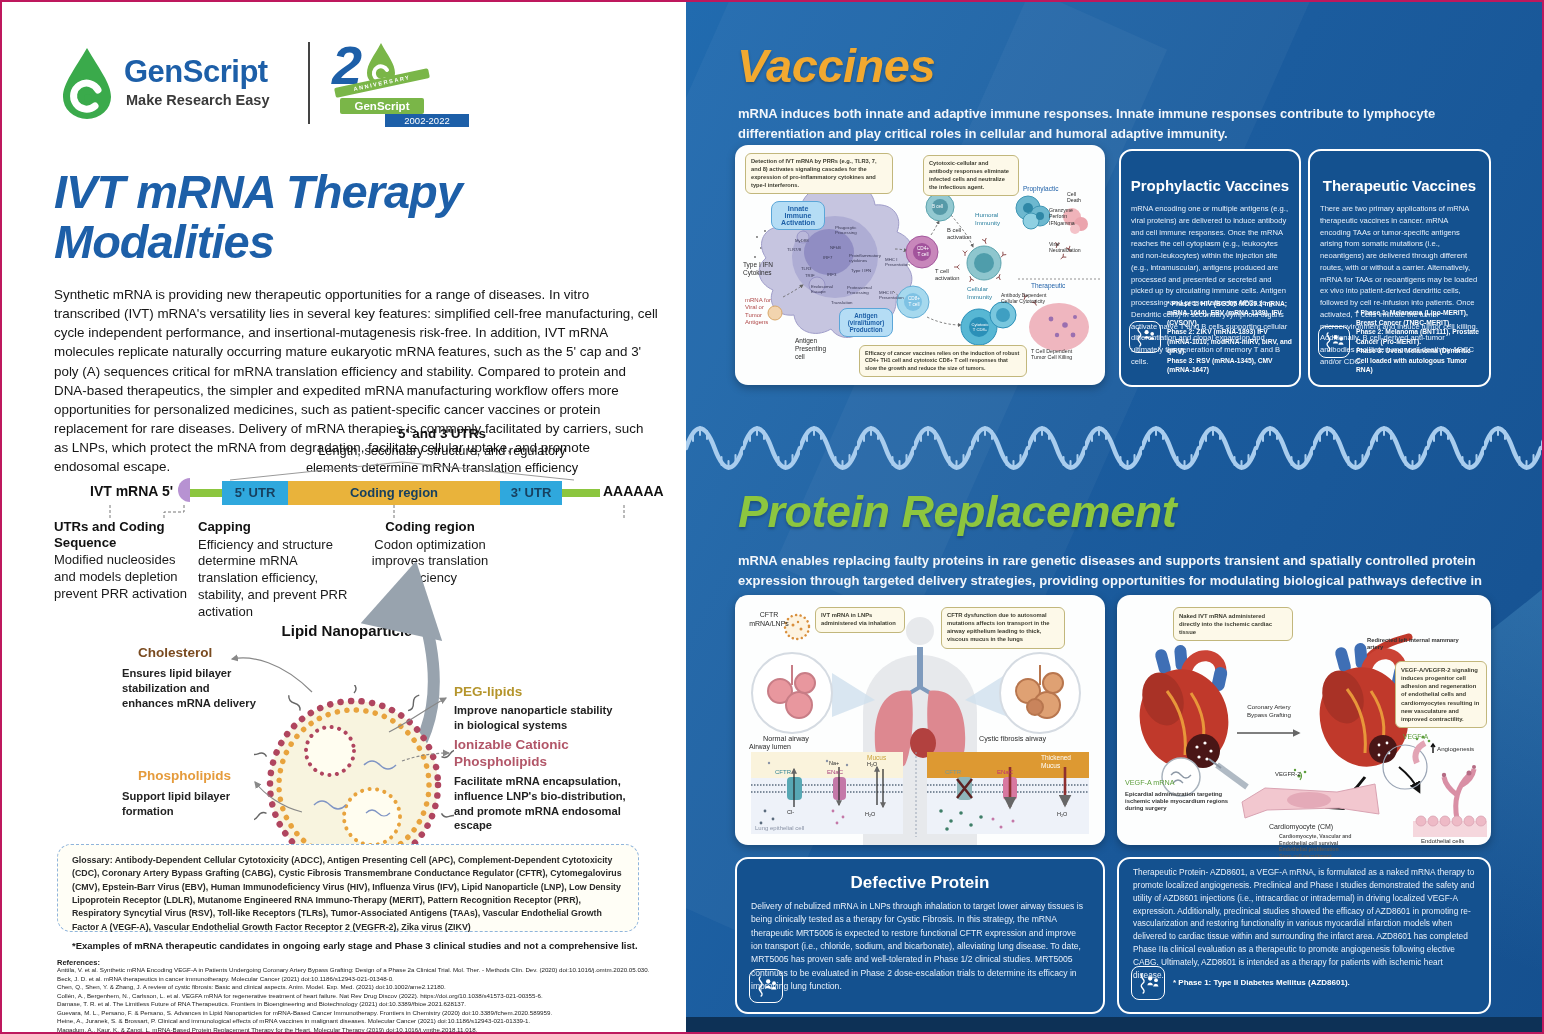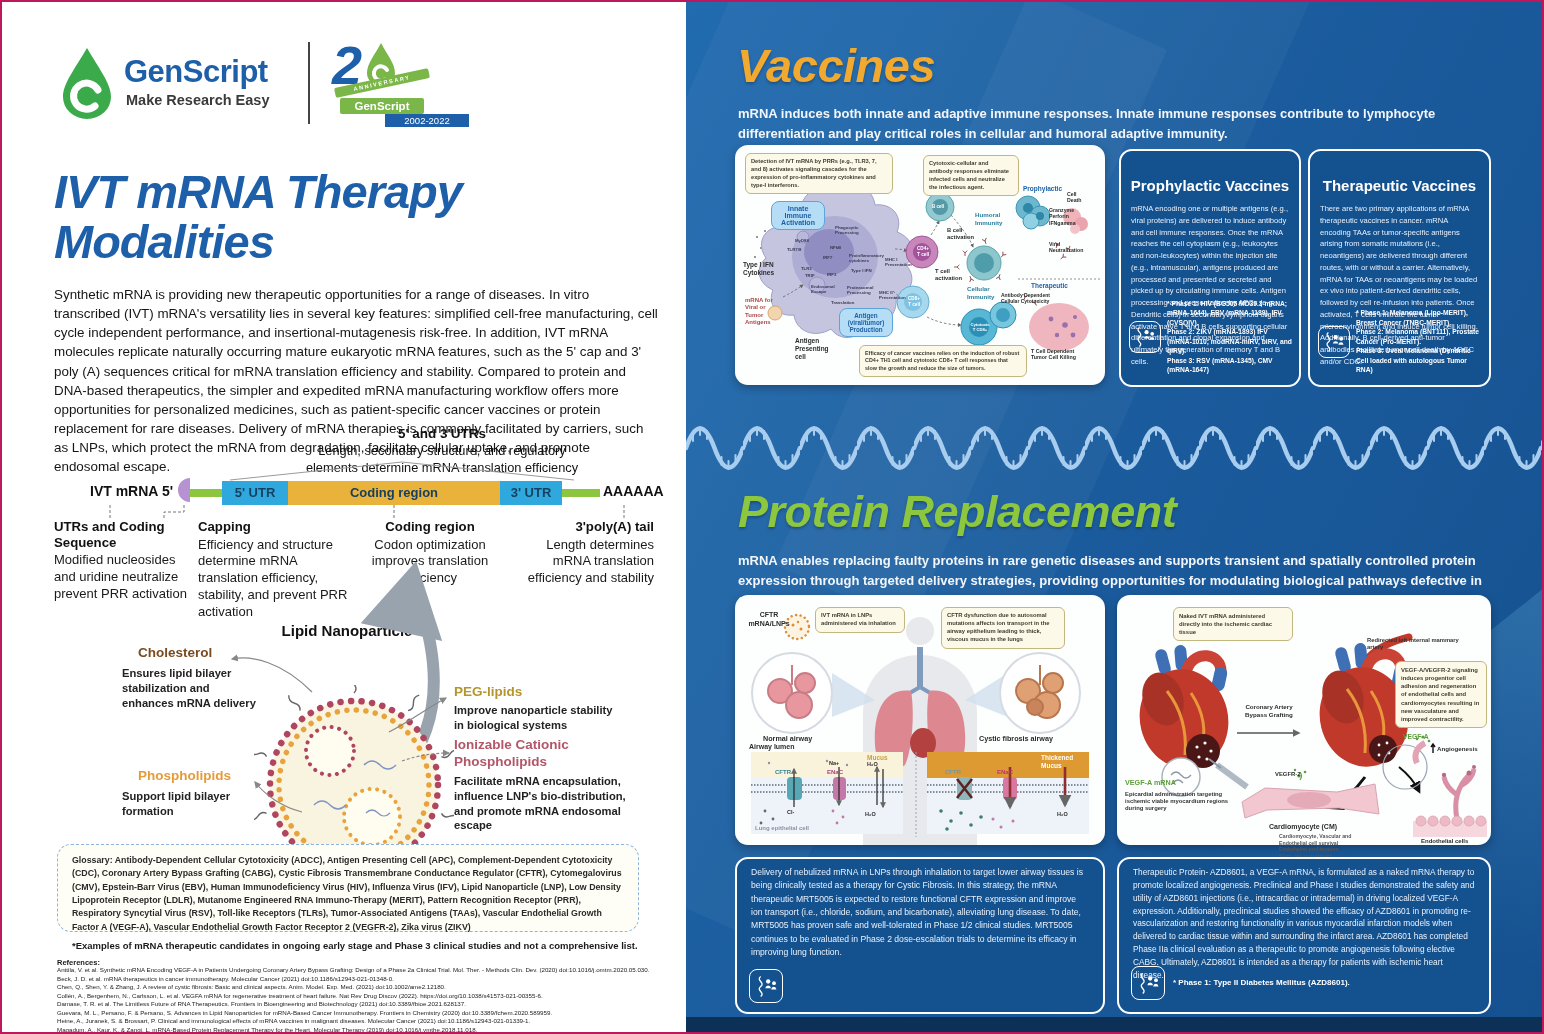--- a/index.html
+++ b/index.html
@@ -39,21 +39,21 @@
   .sec-title-p{font-size:45px;font-weight:900;font-style:italic;color:#8dc63f;letter-spacing:-0.5px;text-shadow:0 2px 3px rgba(0,0,0,0.25);}
   .sec-intro{font-size:13px;line-height:1.5;color:#f2f6fb;font-weight:600;}
   .wpanel{position:absolute;background:#fdfefe;border-radius:13px;box-shadow:0 3px 8px rgba(0,0,0,0.28);}
   .bcard{position:absolute;background:#14518f;border:2px solid #ffffff;border-radius:13px;box-sizing:border-box;}
   .card-title{color:#fff;font-weight:bold;text-align:center;}
   .card-body{color:#e9f1fb;line-height:1.55;font-weight:500;}
   .card-phases{color:#fff;font-weight:bold;line-height:1.42;}
   .dna-icon{border:1.8px solid #fff;border-radius:8px;flex:0 0 auto;display:flex;align-items:center;justify-content:center;}
   .callout{position:absolute;background:#fdf9e9;border:1px solid #c2b77c;border-radius:6px;padding:4px 5px;font-size:5.7px;font-weight:bold;color:#3c3c30;line-height:1.38;box-sizing:border-box;}
   .bluetag{position:absolute;background:#b5ddf5;border:1.5px solid #5ba6d8;border-radius:8px;color:#1d5fa7;font-weight:bold;text-align:center;padding:3px 4px;box-sizing:border-box;}
-  .dlabel{position:absolute;color:#2b2b2b;font-weight:bold;line-height:1.22;}
+  .dlabel{position:absolute;color:#2b2b2b;font-weight:normal;line-height:1.22;}
   .teal{color:#2a7f9e;} .navy{color:#1d5fa7;} .maroon{color:#b04848;} .green{color:#5d9e3c;}
   .wv{position:absolute;}
 </style>
 </head>
 <body>
 
 <div class="poster">
 
   <div class="abs" style="left:0;top:0;width:684px;height:1030px;background:#fff;">
 
@@ -102,33 +102,29 @@
     <svg class="abs" style="left:50px;top:503px;" width="600" height="16">
       <g stroke="#777" stroke-width="1" stroke-dasharray="3,2" fill="none">
         <path d="M58,0 V14"></path>
           <path d="M132,0 V7 H112 V14"></path>
           <path d="M342,0 V14"></path>
           <path d="M572,0 V14"></path>
       </g>
     </svg>
     <div class="abs" style="left:52px;top:517px;width:136px;">
       <div class="ann-t">UTRs and Coding Sequence</div>
-      <div class="ann-b">Modified nucleosides and uridine neutralize prevent PRR activation</div>
+      <div class="ann-b">Modified nucleosides and models depletion prevent PRR activation</div>
     </div>
     <div class="abs" style="left:196px;top:517px;width:150px;">
       <div class="ann-t">Capping</div>
       <div class="ann-b">Efficiency and structure determine mRNA translation efficiency, stability, and prevent PRR activation</div>
     </div>
     <div class="abs" style="left:352px;top:517px;width:152px;text-align:center;">
       <div class="ann-t">Coding region</div>
       <div class="ann-b">Codon optimization improves translation efficiency</div>
-    </div>
-    <div class="abs" style="left:508px;top:517px;width:144px;text-align:right;">
-      <div class="ann-t">3'poly(A) tail</div>
-      <div class="ann-b">Length determines mRNA translation efficiency and stability</div>
     </div>
 
     <div class="abs lnp-title" style="left:265px;top:620px;width:160px;">Lipid Nanoparticle</div>
     <svg class="abs" style="left:250px;top:560px;" width="230" height="250">
       <defs>
           <marker id="bigarrow" markerWidth="7" markerHeight="7" refX="3.5" refY="5.2" orient="auto">
             <path d="M0,6 L3.5,0 L7,6 Z" fill="#98a3ae"></path>
           </marker>
         </defs>
       <path d="M100,235 C175,215 200,140 168,42" stroke="#98a3ae" stroke-width="12" fill="none" marker-end="url(#bigarrow)"></path>
@@ -625,20 +621,21 @@
       <div class="dlabel" style="left:152px;top:228px;font-size:7px;">Cardiomyocyte (CM)</div>
       <div class="dlabel pre" style="left:162px;top:238px;width:130px;font-size:5.2px;font-weight:600;color:#555;line-height:1.25;">Cardiomyocyte, Vascular and
 Endothelial cell survival
 Endothelial proliferation
 Stem cell recruitment</div>
       <div class="dlabel" style="left:320px;top:150px;font-size:6.2px;">Angiogenesis</div>
       <div class="dlabel" style="left:304px;top:243px;font-size:6px;">Endothelial cells</div>
     </div>
 
     <div class="bcard" style="left:49px;top:855px;width:370px;height:157px;">
+      <div class="card-title" style="margin-top:14px;font-size:17px;">Defective Protein</div>
       <div class="card-body" style="margin:7px 14px 0;font-size:8.6px;">Delivery of nebulized mRNA in LNPs through inhalation to target lower airway tissues is being clinically tested as a therapy for Cystic Fibrosis. In this strategy, the mRNA therapeutic MRT5005 is expected to restore functional CFTR expression and improve ion transport (i.e., chloride, sodium, and bicarbonate), alleviating lung disease. To date, MRT5005 has proven safe and well-tolerated in Phase 1/2 clinical studies. MRT5005 continues to be evaluated in Phase 2 dose-escalation trials to determine its efficacy in improving lung function.</div>
       <div class="abs" style="left:12px;bottom:9px;right:10px;display:flex;gap:8px;align-items:center;">
         <div class="dna-icon" style="width:32px;height:32px;">
           <svg width="25" height="25" viewBox="0 0 30 30">
               <path d="M8,3 C2,8 14,10 8,15 C2,20 14,22 8,27" stroke="#fff" fill="none" stroke-width="1.6"></path>
               <circle cx="17" cy="9" r="2.6" fill="#fff"></circle>
               <path d="M13.5,17 a3.6,4 0 0 1 7,0 Z" fill="#fff"></path>
               <circle cx="24" cy="11" r="2.3" fill="#fff"></circle>
               <path d="M20.5,18.5 a3.3,3.7 0 0 1 6.5,0 Z" fill="#fff"></path>
             </svg>

